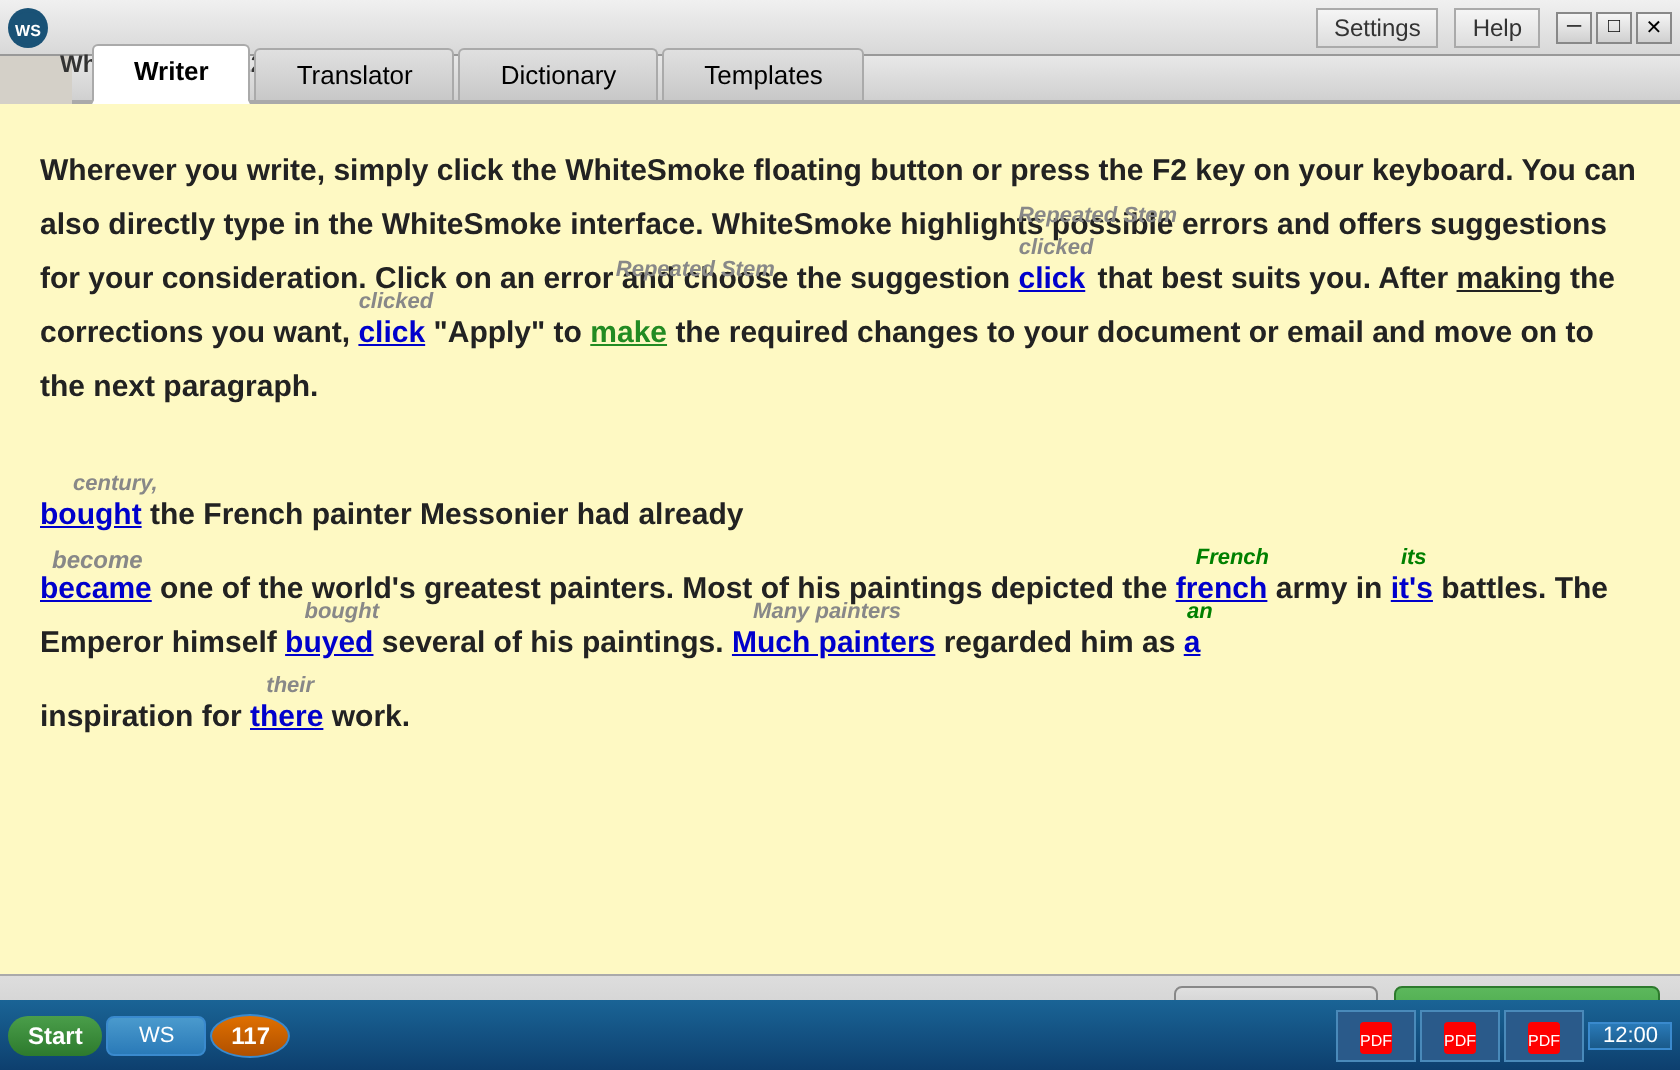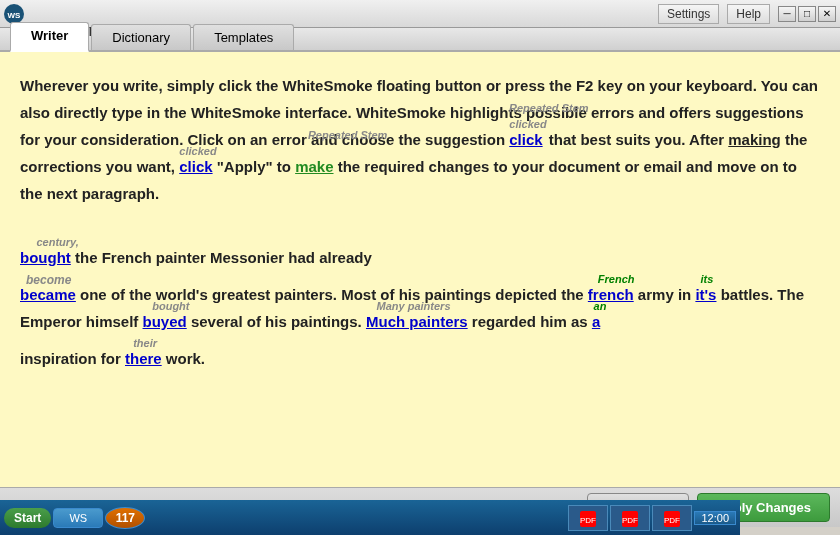--- a/index.html
+++ b/index.html
@@ -26,20 +26,21 @@
 
     
     .tabbar {
       background: linear-gradient(to bottom, #e8e8e8, #d0d0d0);
       height: 24px;
       display: flex;
       align-items: flex-end;
       padding-left: 10px;
       border-bottom: 2px solid #aaa;
       justify-content: space-between;
+      margin-left: 36px;
     }
     .tabs { display: flex; align-items: flex-end; }
     .tab {
       padding: 5px 20px;
       font-size: 13px;
       border: 1px solid #aaa;
       border-bottom: none;
       background: linear-gradient(to bottom, #e0e0e0, #c8c8c8);
       cursor: pointer;
       margin-right: 2px;
@@ -108,21 +109,21 @@
     
     .main-content::-webkit-scrollbar { width: 16px; }
     .main-content::-webkit-scrollbar-track { background: #f0f0f0; }
     .main-content::-webkit-scrollbar-thumb { background: #aaa; border: 1px solid #888; }
 
     
     .taskbar {
       position: fixed;
       bottom: 0;
       left: 0;
-      width: 740px;
+      width: 840px;
       height: 35px;
       background: linear-gradient(to bottom, #1a6496, #0d3f6e);
       display: flex;
       align-items: center;
       padding: 0 4px;
       gap: 2px;
     }
     .taskbar-start {
       background: linear-gradient(to bottom, #4a9e4a, #2d7a2d);
       border-radius: 10px;
@@ -171,20 +172,23 @@
     </div>
   </div>
 </div>
 
 <div class="tabbar">
   <div class="tabs">
     <div class="tab active">
       <span>Writer</span>
     </div>
     <div class="tab">
+      <span>Translator</span>
+    </div>
+    <div class="tab">
       <span>Dictionary</span>
     </div>
     <div class="tab">
       <span>Templates</span>
     </div>
   </div>
 </div>
 
 <div class="main-content">
 

